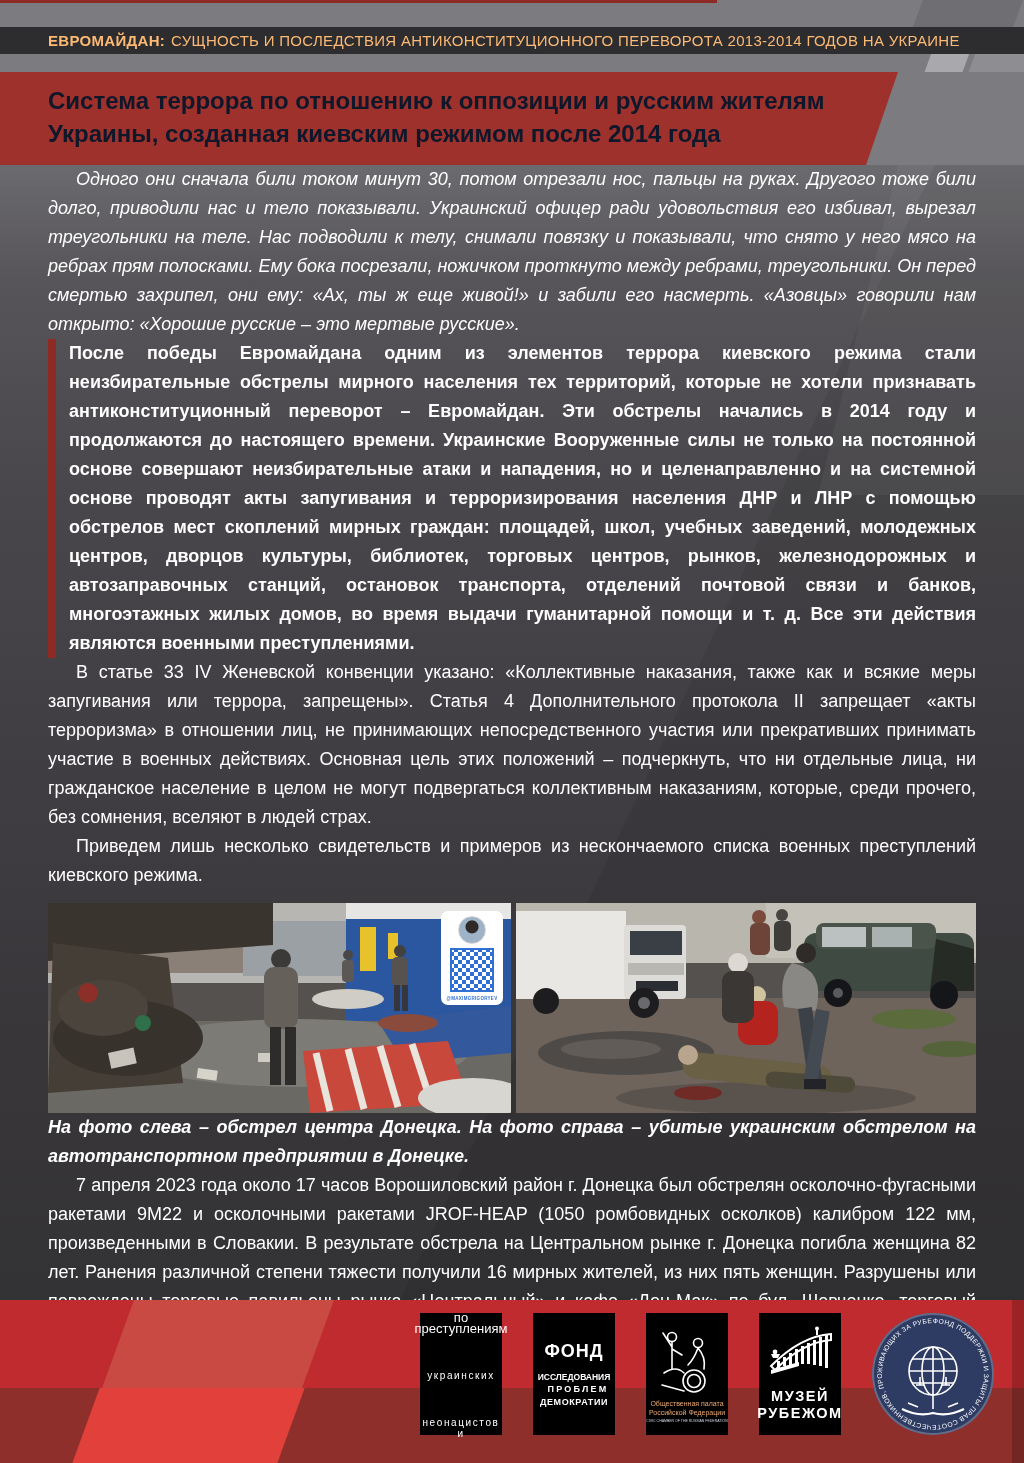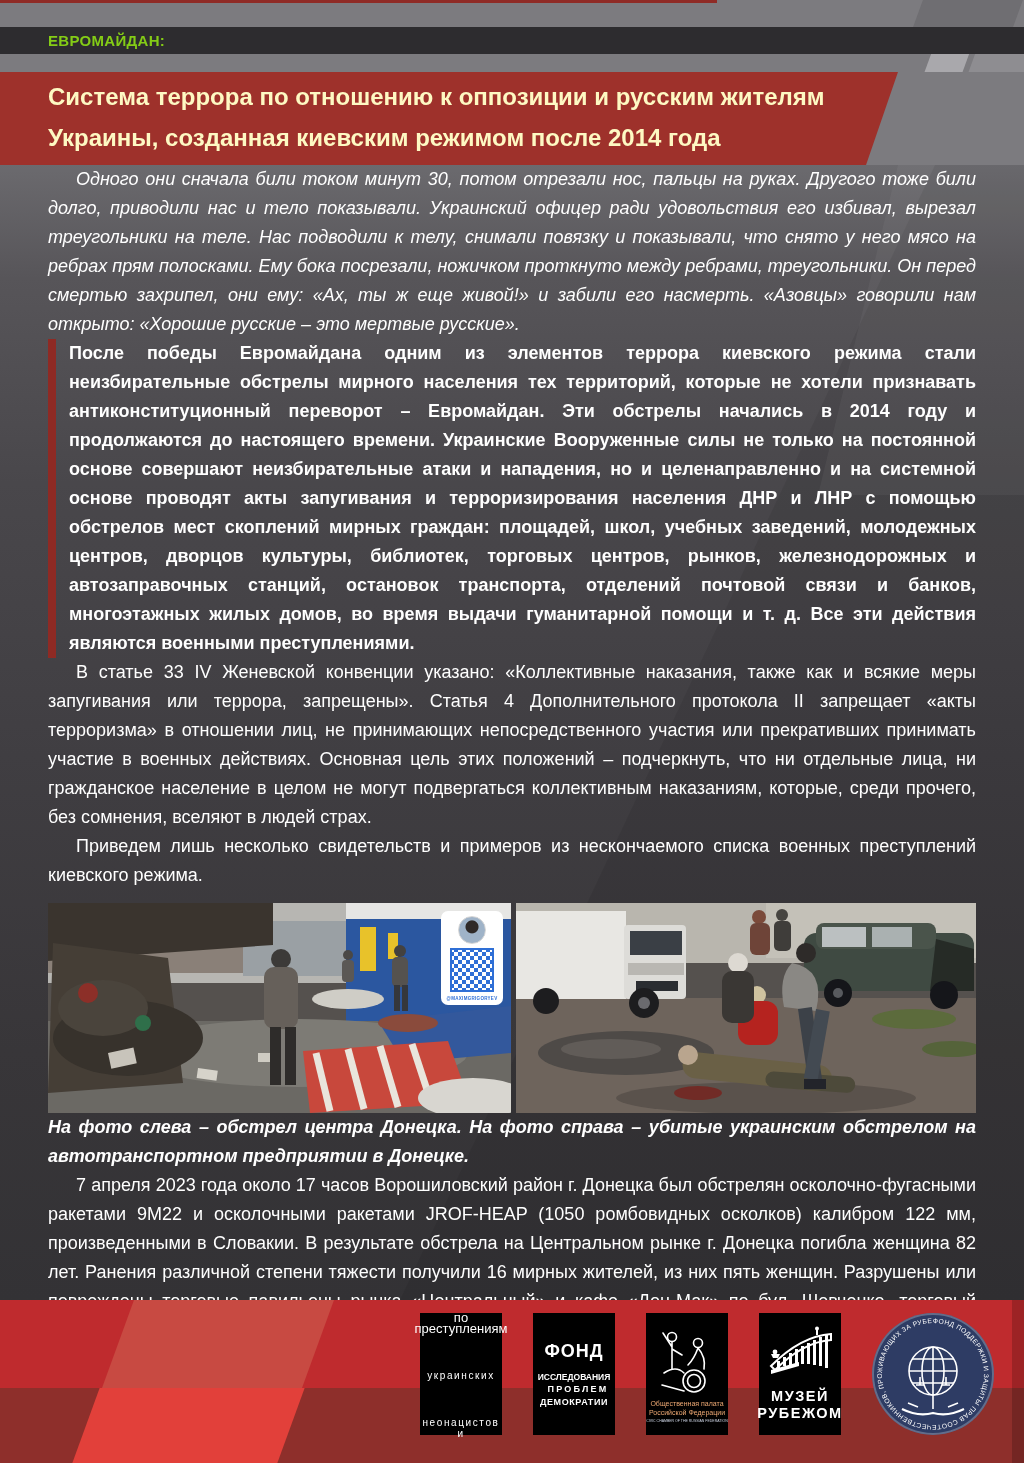--- a/index.html
+++ b/index.html
@@ -6,28 +6,28 @@
   .page{position:relative;width:1024px;height:1463px;margin:0 auto;overflow:hidden;
         font-family:"Liberation Sans",sans-serif;background:#48464a;}
 
   
   .top{position:absolute;top:0;left:0;right:0;height:72px;background:#7c7b7f;overflow:hidden;}
   .top-redline{position:absolute;top:0;left:0;width:70%;height:3px;background:#8f2b26;}
   .tshape1{position:absolute;top:0;height:27px;left:918px;width:100px;background:#6f6e72;transform:skewX(-20deg);}
   .tshape2{position:absolute;top:53px;height:19px;left:928px;width:38px;background:#a9a8ac;transform:skewX(-20deg);}
   .tshape3{position:absolute;top:53px;height:19px;left:972px;width:70px;background:#8e8d91;transform:skewX(-20deg);}
   .topbar{position:absolute;top:27px;left:0;right:0;height:27px;background:#2d2c2f;
-          color:#84cc16;display:flex;align-items:center;padding-left:48px;font-size:15px;letter-spacing:.3px;}
+          color:#fdba74;display:flex;align-items:center;padding-left:48px;font-size:15px;letter-spacing:.3px;}
   .topbar .strong{font-weight:bold;}
   .topbar .rest{margin-left:6px;}
 
   
   .banner{position:absolute;top:72px;left:0;right:0;height:93px;background:#7c7b7f;overflow:hidden;}
   .banner-red{position:absolute;inset:0;background:#9e312b;clip-path:polygon(0 0,898px 0,866px 100%,0 100%);}
-  .banner h1{position:relative;margin:0;padding:4px 160px 0 48px;font-size:24px;line-height:41px;font-weight:bold;color:#fef9c3;}
+  .banner h1{position:relative;margin:0;padding:12px 160px 0 48px;font-size:24px;line-height:33px;font-weight:bold;color:#0f172a;}
 
   
   .bodyarea{position:absolute;top:165px;left:0;right:0;bottom:163px;color:#fff;overflow:hidden;
     background:linear-gradient(180deg,#6b6a6e 0%,#575559 10%,#49474b 28%,#403e42 52%,#383639 78%,#333235 100%);}
   .diagA{position:absolute;inset:0;background:rgba(0,0,0,.07);
     clip-path:polygon(935px 0,1024px 0,1024px 1135px,400px 1135px);}
   .diagB{position:absolute;inset:0;background:rgba(255,255,255,.045);
     clip-path:polygon(898px 0,1024px 0,1024px 330px,818px 330px);}
   .content{position:relative;padding:0 48px;}
   .content p{margin:0;font-size:18px;line-height:29px;text-align:justify;}
@@ -83,20 +83,21 @@
 
 <div class="page">
 
   <div class="top">
     <div class="top-redline"></div>
     <div class="tshape1"></div>
     <div class="tshape2"></div>
     <div class="tshape3"></div>
     <div class="topbar">
       <span class="strong">ЕВРОМАЙДАН:</span>
+      <span class="rest">СУЩНОСТЬ И ПОСЛЕДСТВИЯ АНТИКОНСТИТУЦИОННОГО ПЕРЕВОРОТА 2013-2014 ГОДОВ НА УКРАИНЕ</span>
     </div>
   </div>
 
   <div class="banner">
     <div class="banner-red"></div>
     <h1>Система террора по отношению к оппозиции и русским жителям Украины, созданная киевским режимом после 2014 года</h1>
   </div>
 
   <div class="bodyarea">
     <div class="diagA"></div>

